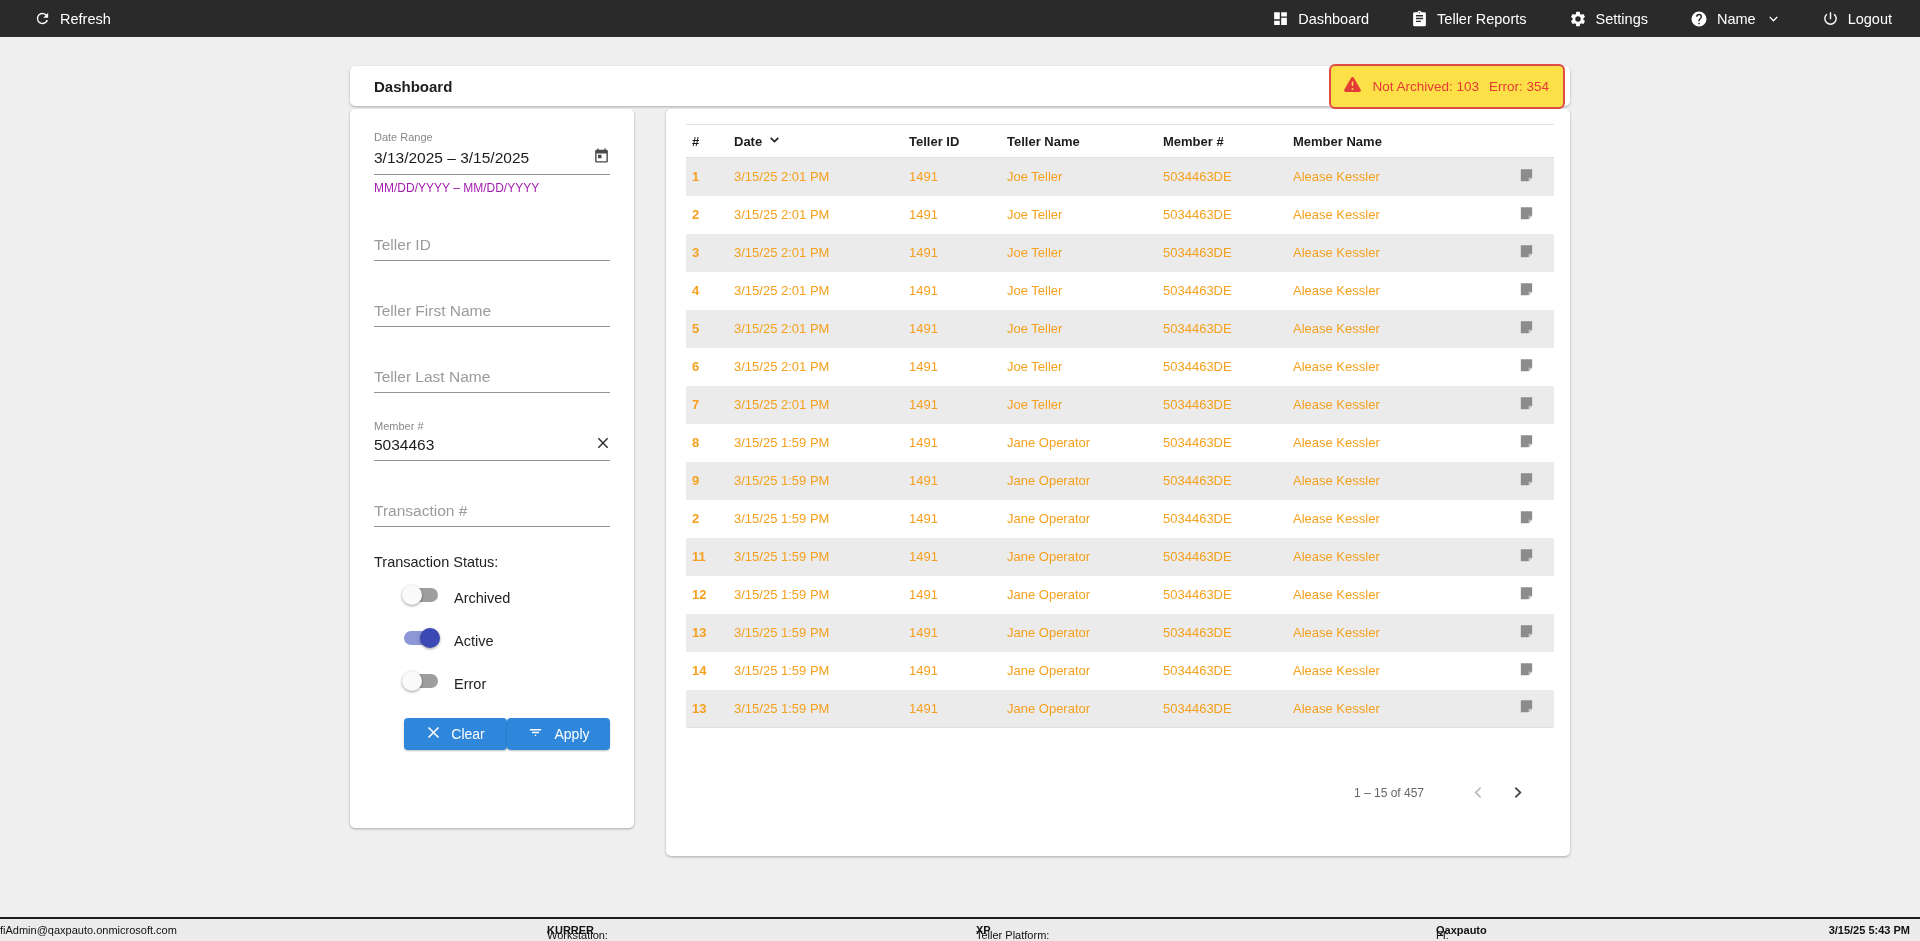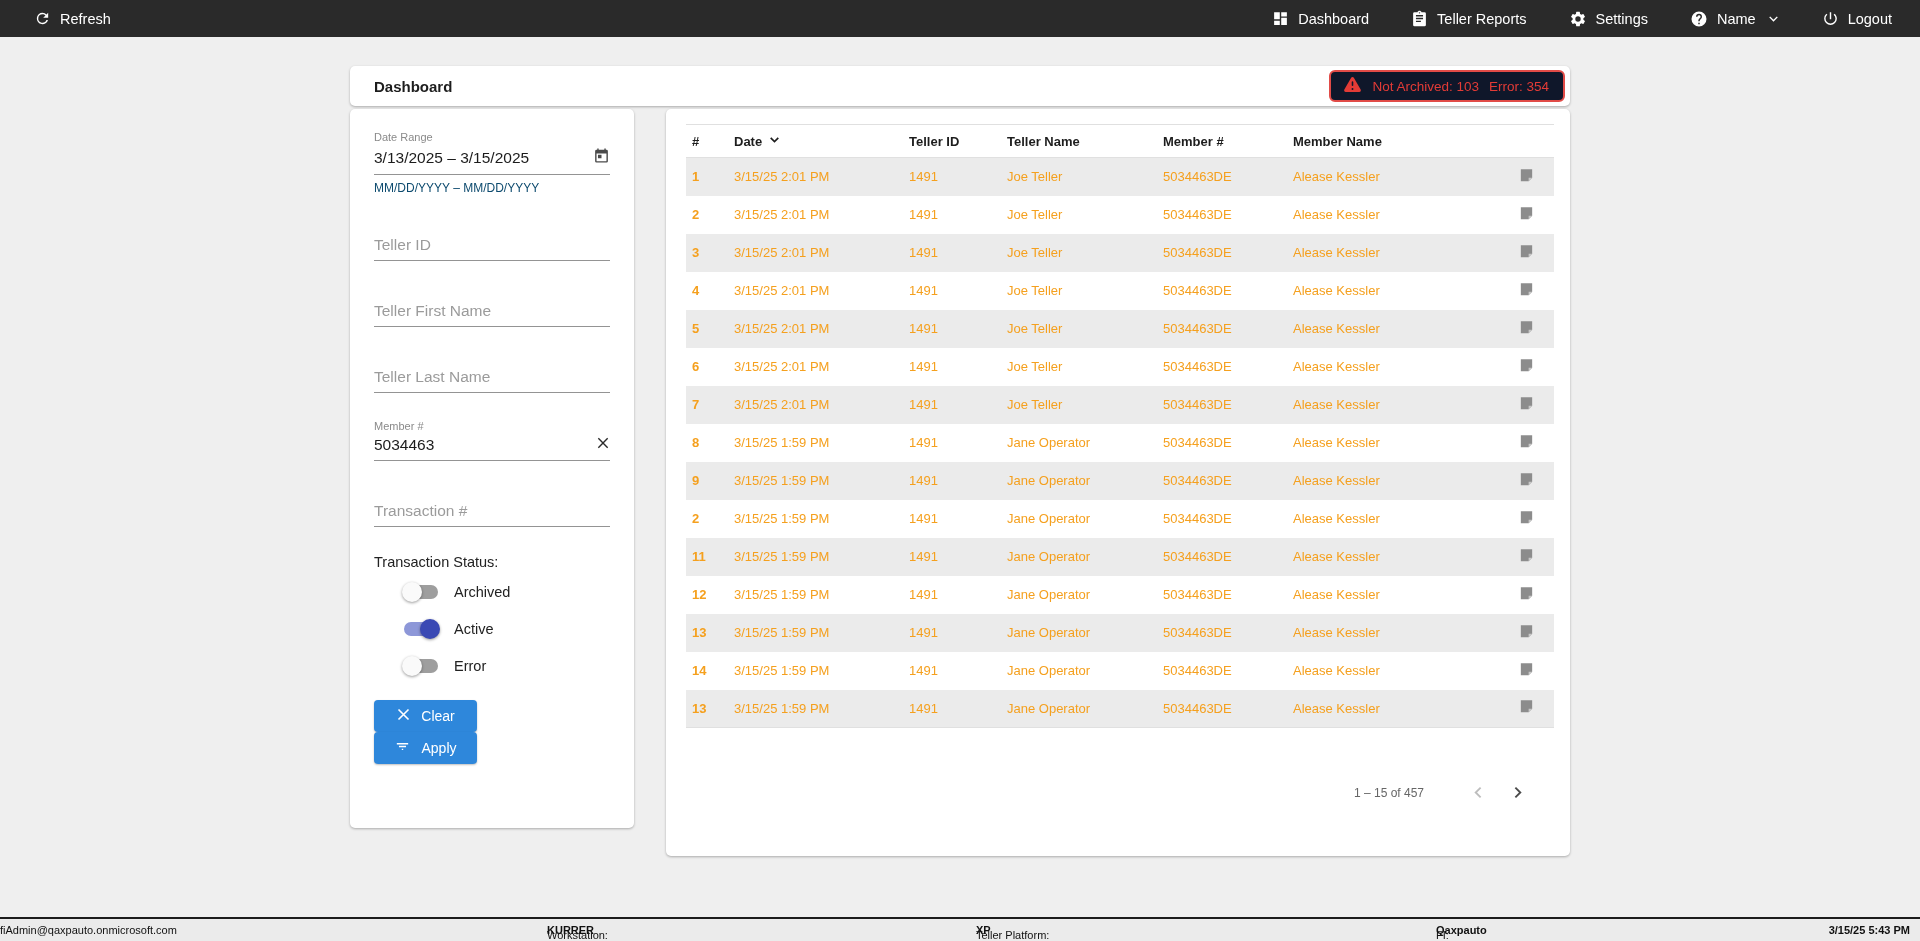--- a/index.html
+++ b/index.html
@@ -11,44 +11,44 @@
   .nav-item { display:flex; align-items:center; gap:9px; font-size:14.5px; color:#fff; cursor:pointer; margin-left:42px; white-space:nowrap; }
   .nav-left .nav-item { margin-left:0; }
   .nav-item svg { display:block; }
   .chev { margin-left:2px; }
 
   
   .content { width:1220px; margin:29px auto 0 auto; }
   .card { background:#fff; border-radius:5px; box-shadow:0 1px 3px rgba(0,0,0,.18), 0 1px 2px rgba(0,0,0,.12); }
   .header-card { height:40px; display:flex; align-items:center; justify-content:space-between; padding:0 5px 0 24px; margin-bottom:3px; }
   .page-title { font-size:15px; font-weight:bold; color:#1d1d1d; }
-  .alert-badge { display:flex; align-items:center; gap:10px; border:2px solid #e14b47; border-radius:6px; padding:4px 14px 4px 12px; color:#e33b36; font-size:13.5px; height:32px; cursor:pointer; background:#0f172a; }
+  .alert-badge { display:flex; align-items:center; gap:10px; border:2px solid #e14b47; border-radius:6px; padding:4px 14px 4px 12px; color:#e33b36; font-size:13.5px; height:45px; cursor:pointer; background:#fde047; }
   .alert-badge .part { white-space:nowrap; }
 
   .cols { display:flex; gap:32px; align-items:flex-start; }
 
   
   .filter-card { width:284px; height:719px; padding:22px 24px 0 24px; }
   .field { margin-bottom:27px; }
   .field .flabel { font-size:11px; color:#8a8a8a; margin-bottom:4px; }
   .input-line { display:flex; align-items:center; justify-content:space-between; border-bottom:1px solid #949494; padding-bottom:6px; }
   .input-line .val { font-size:15.5px; color:#1c1c1c; }
   .input-line .ph  { font-size:15.5px; color:#9b9b9b; }
-  .hint { font-size:12px; color:#0c4a6e; margin-top:6px; }
+  .hint { font-size:12px; color:#a21caf; margin-top:6px; }
   .fgap { height:14px; }
 
   .status-label { font-size:14.5px; color:#222; margin:16px 0 14px 0; }
   .toggle-row { display:flex; align-items:center; gap:16px; margin:0 0 21px 30px; }
-  .toggle-row .tlabel { font-size:14.5px; color:#222; }
+  .toggle-row .tlabel { font-size:14.5px; color:#222;margin-top:6px; }
   .switch { position:relative; width:34px; height:14px; border-radius:7px; background:#9e9e9e; cursor:pointer; flex:0 0 auto; }
   .switch .thumb { position:absolute; top:-3px; left:-2px; width:20px; height:20px; border-radius:50%; background:#fafafa; box-shadow:0 1px 3px rgba(0,0,0,.4); }
   .switch.on { background:#8d97d8; }
   .switch.on .thumb { left:auto; right:-2px; background:#3a49b4; }
 
-  .btn-row { display:flex; justify-content:flex-end; margin-top:26px;flex-direction:column; }
+  .btn-row { display:flex; justify-content:flex-end; margin-top:26px; }
   .btn { width:103px; height:32px; border:none; border-radius:4px; background:#2e87db; color:#fff; font-size:14px; font-family:"Liberation Sans",sans-serif; display:flex; align-items:center; justify-content:center; gap:10px; cursor:pointer; box-shadow:0 1px 2px rgba(0,0,0,.25); }
 
   
   .table-card { width:904px; min-height:747px; padding:15px 16px 0 20px; position:relative; }
   table { border-collapse:collapse; width:100%; table-layout:fixed; }
   thead th { text-align:left; font-size:13px; font-weight:bold; color:#1d1d1d; padding:8px 6px; border-top:1px solid #e0e0e0; border-bottom:1px solid #e0e0e0; cursor:pointer; }
   thead th .thwrap { display:flex; align-items:center; gap:6px; }
   col.c-num{width:42px} col.c-date{width:175px} col.c-tid{width:98px} col.c-tname{width:156px} col.c-mnum{width:130px} col.c-mname{width:205px} col.c-note{width:auto}
   tbody tr { height:38px; cursor:pointer; }
   tbody tr.odd { background:#ebebeb; }

